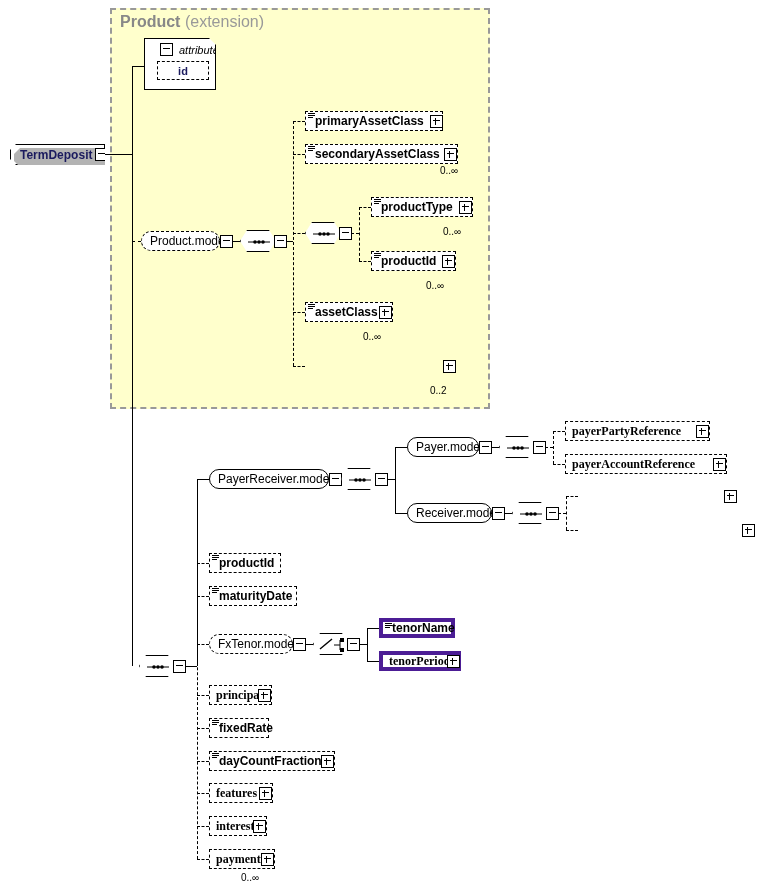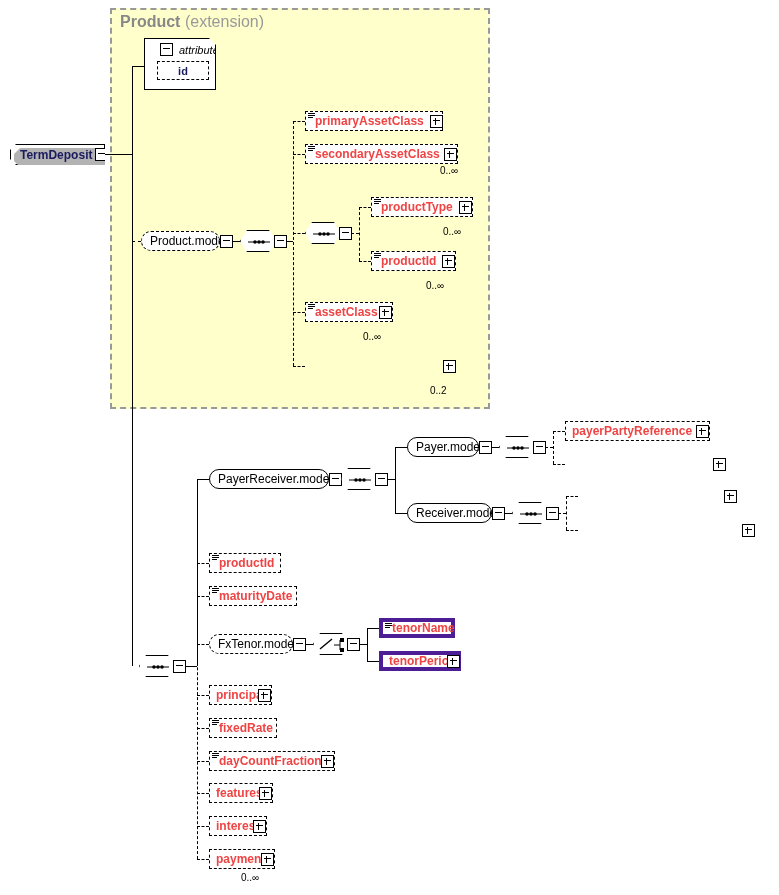--- a/index.html
+++ b/index.html
@@ -16,27 +16,27 @@
   .ln.h{height:1px;}
   .ln.v{width:1px;}
   .dln{position:absolute;}
   .dln.h{height:0;border-top:1px dashed #000000;}
   .dln.v{width:0;border-left:1px dashed #000000;}
 
   
   .node{position:absolute;box-sizing:border-box;background:#ffffff;
         display:flex;align-items:center;white-space:nowrap;}
   .node .shadow{position:absolute;left:3px;top:3px;right:-3px;bottom:-3px;background:#b3b3b3;z-index:-1;}
-  .nlabel{font-size:12px;font-weight:bold;color:#ef4444;padding:0 4px;}
+  .nlabel{font-size:12px;font-weight:bold;color:#000000;padding:0 4px;}
 
   
   .elem{height:20px;border:4px solid #4c1d95;}
   .elem.opt{border:1px dashed #000;}
   .elem .nlabel{padding-left:9px;padding-right:3px;}
-  .elem.noicon .nlabel{padding-left:6px;}
+  .elem.noicon .nlabel{padding-left:6px;font-family:Liberation Serif, serif;}
 
   
   .listicon{position:absolute;left:2px;top:1px;width:7px;height:7px;}
   .listicon i{display:block;background:#000;height:1px;margin-bottom:1px;}
   .listicon i:nth-child(1){width:7px;}
   .listicon i:nth-child(2){width:7px;}
   .listicon i:nth-child(3){width:5px;}
 
   
   .tgl{width:11px;height:11px;border:1px solid #000;background:#fff;position:relative;
@@ -287,20 +287,24 @@
   <div class="dln v" style="left:553px;top:431px;height:33px;"></div>
   <div class="dln h" style="left:553px;top:431px;width:12px;"></div>
   <div class="dln h" style="left:553px;top:464px;width:12px;"></div>
 
   <div class="node elem opt noicon" style="left:565px;top:421px;width:145px;">
     <span class="shadow"></span>
     <span class="nlabel">payerPartyReference</span>
   </div>
   <span class="tgl plus" style="position:absolute;left:696px;top:425px;"></span>
 
+  <div class="node elem opt noicon" style="left:565px;top:454px;width:162px;">
+    <span class="shadow"></span>
+    <span class="nlabel">payerAccountReference</span>
+  </div>
   <span class="tgl plus" style="position:absolute;left:713px;top:458px;"></span>
 
   <div class="node grp" style="left:407px;top:503px;width:85px;">
     <span class="shadow"></span>
     <span class="nlabel">Receiver.model</span>
   </div>
   <span class="tgl" style="position:absolute;left:492px;top:507px;"></span>
   <div class="ln h" style="left:504px;top:513px;width:8px;"></div>
   <div class="comp" style="left:512px;top:502px;">
     <span class="shadow"></span>
@@ -380,21 +384,21 @@
     <span class="nlabel">tenorPeriod</span>
   </div>
   <span class="tgl plus" style="position:absolute;left:447px;top:655px;"></span>
 
   <div class="node elem opt noicon" style="left:209px;top:685px;width:63px;">
     <span class="shadow"></span>
     <span class="nlabel">principal</span>
   </div>
   <span class="tgl plus" style="position:absolute;left:258px;top:689px;"></span>
 
-  <div class="node elem opt" style="left:209px;top:718px;width:68px;">
+  <div class="node elem opt" style="left:209px;top:718px;width:60px;">
     <span class="shadow"></span>
     <span class="listicon">
         <i></i>
         <i></i>
         <i></i>
       </span>
     <span class="nlabel">fixedRate</span>
   </div>
 
   <div class="node elem opt" style="left:209px;top:751px;width:126px;">

